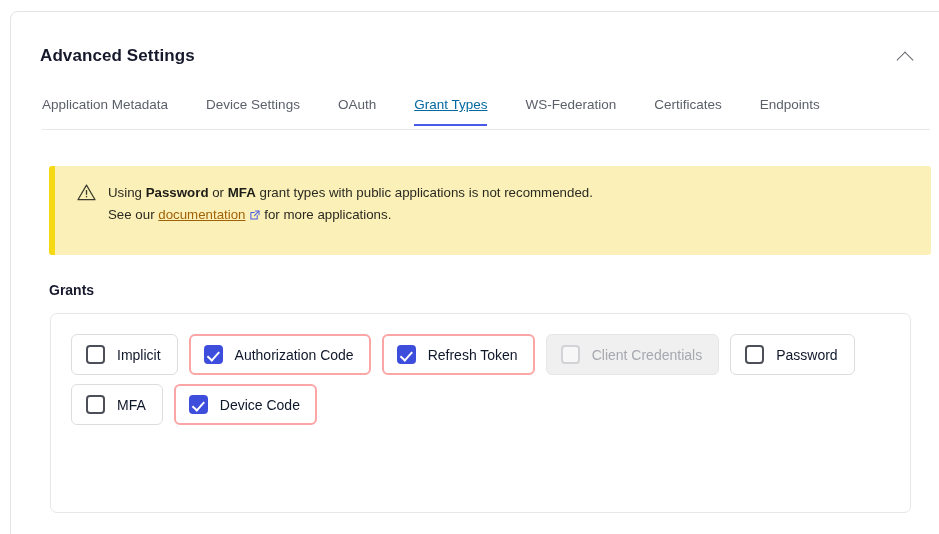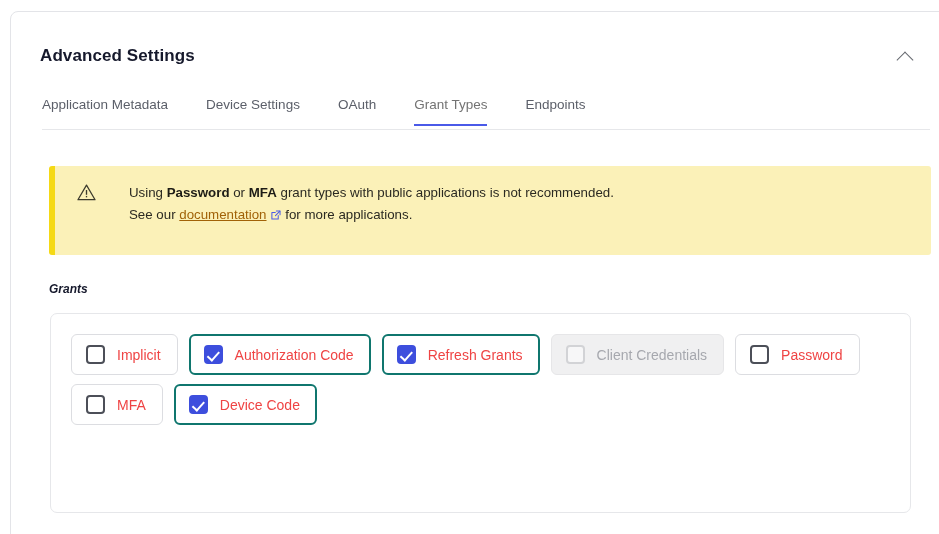--- a/index.html
+++ b/index.html
@@ -85,37 +85,37 @@
     padding: 2px 0 12px 0;
     margin-right: 38px;
     cursor: pointer;
     white-space: nowrap;
     border-bottom: 2.5px solid transparent;
     background: transparent;
     border-top: none; border-left: none; border-right: none;
     font-family: inherit;
   }
   .tab.active {
-    color: #737373;
+    color: #0369a1;
     border-bottom-color: #4a5ae8;
+    text-decoration: underline;
   }
 
   
   .banner {
     position: absolute;
     left: 38px;
     top: 154px;
     width: 882px;
     height: 89px;
     background: #fbf1b8;
     border-left: 6px solid #f5d915;
     border-radius: 3px;
     box-sizing: border-box;
     display: flex;
-    gap: 21px;
   }
   .banner-icon {
     margin: 17px 0 0 22px;
     flex: 0 0 auto;
     width: 19px;
     height: 19px;
   }
   .banner-text {
     margin: 16px 0 0 12px;
     font-size: 13.3px;
@@ -133,24 +133,23 @@
     margin-left: 3px;
     width: 12px;
     height: 12px;
   }
 
   
   .grants-label {
     position: absolute;
     left: 38px;
     top: 270px;
-    font-size: 12px;
+    font-size: 14px;
     font-weight: bold;
     color: #16192c;
-    font-style: italic;
   }
   .grants-box {
     position: absolute;
     left: 39px;
     top: 301px;
     width: 861px;
     height: 200px;
     border: 1px solid #e6e7ea;
     border-radius: 7px;
     box-sizing: border-box;
@@ -168,31 +167,31 @@
     padding: 0 16px 0 14px;
     border: 1px solid #dcdde1;
     border-radius: 6px;
     background: #ffffff;
     margin-right: 11px;
     cursor: pointer;
     box-sizing: border-box;
     font-family: inherit;
   }
   .chip.checked {
-    border: 2px solid #0f766e;
+    border: 2px solid #fca5a5;
     padding: 0 15px 0 13px;
   }
   .chip.disabled {
     background: #f0f0f1;
     border-color: #e6e6e8;
     cursor: default;
   }
   .chip-label {
     font-size: 14px;
-    color: #ef4444;
+    color: #0f172a;
     margin-left: 12px;
     white-space: nowrap;
   }
   .chip.disabled .chip-label { color: #a6a8ae; }
 
   .box {
     flex: 0 0 auto;
     width: 19px;
     height: 19px;
     border-radius: 4px;
@@ -232,20 +231,22 @@
 
   <button class="collapse-btn">
     <span class="chev"></span>
   </button>
 
   <div class="tabs" id="tab-bar">
       <button class="tab">Application Metadata</button>
       <button class="tab">Device Settings</button>
       <button class="tab">OAuth</button>
       <button class="tab active">Grant Types</button>
+      <button class="tab">WS-Federation</button>
+      <button class="tab">Certificates</button>
       <button class="tab">Endpoints</button>
     </div>
 
   <div class="banner">
     <svg class="banner-icon" viewBox="0 0 20 20">
       <path d="M10 2.2 L19 17.6 L1 17.6 Z" fill="none" stroke="#3b3a2c" stroke-width="1.3" stroke-linejoin="round"></path>
       <rect x="9.3" y="7.4" width="1.4" height="5" fill="#3b3a2c"></rect>
       <rect x="9.3" y="13.6" width="1.4" height="1.5" fill="#3b3a2c"></rect>
     </svg>
     <div class="banner-text">
@@ -269,21 +270,21 @@
         <div class="chip">
           <span class="box"></span>
           <span class="chip-label">Implicit</span>
         </div>
         <div class="chip checked">
           <span class="box on"></span>
           <span class="chip-label">Authorization Code</span>
         </div>
         <div class="chip checked">
           <span class="box on"></span>
-          <span class="chip-label">Refresh Grants</span>
+          <span class="chip-label">Refresh Token</span>
         </div>
         <div class="chip disabled">
           <span class="box off-disabled"></span>
           <span class="chip-label">Client Credentials</span>
         </div>
         <div class="chip">
           <span class="box"></span>
           <span class="chip-label">Password</span>
         </div>
       </div>

